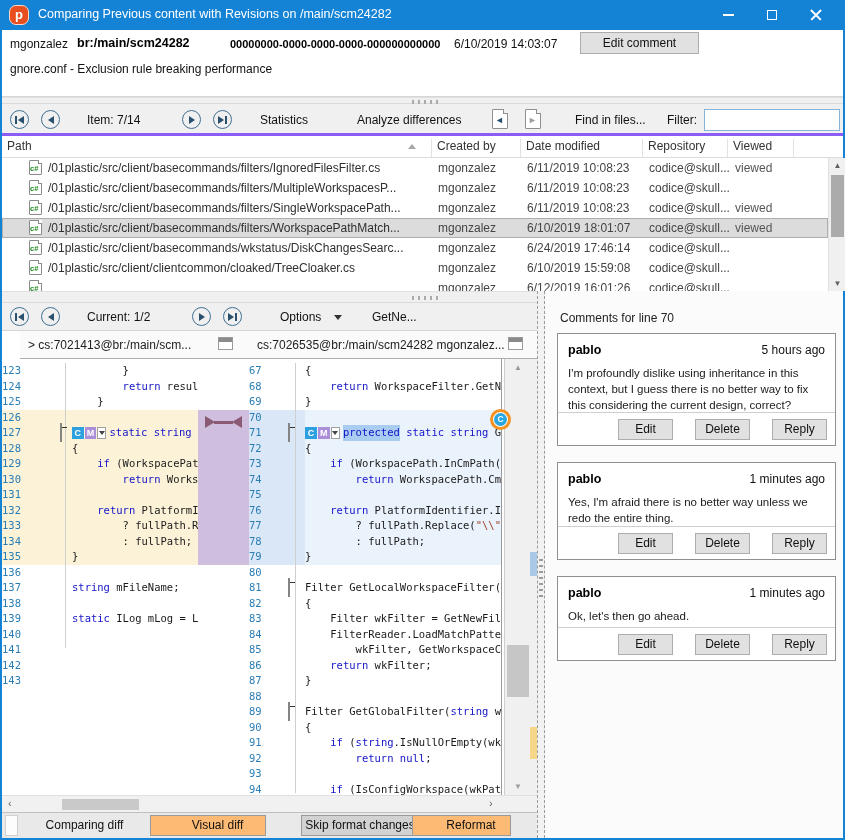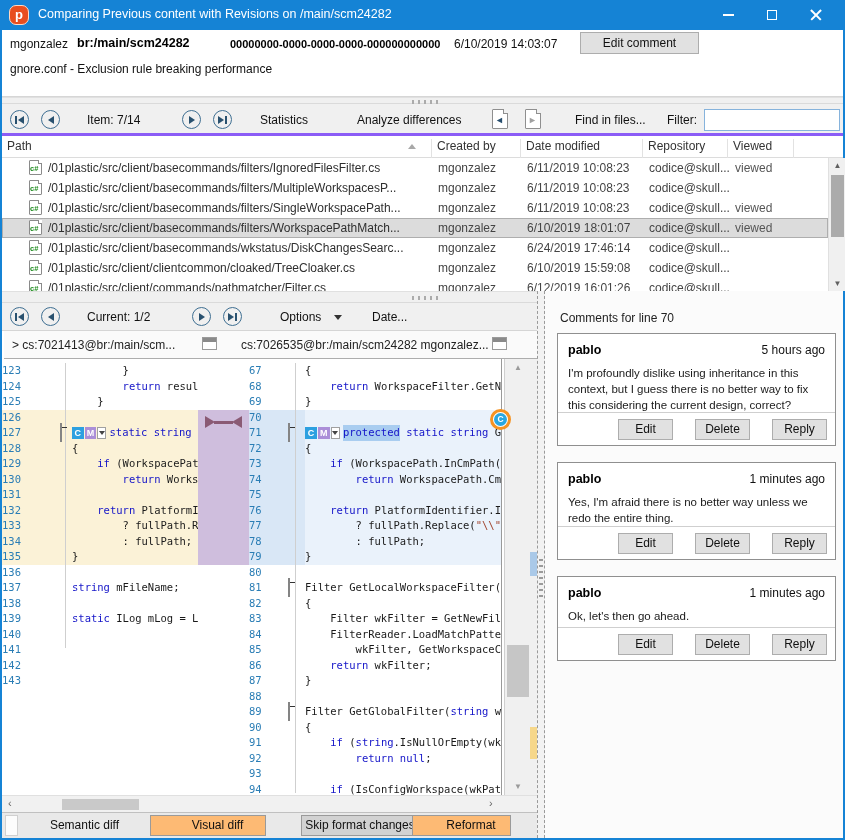--- a/index.html
+++ b/index.html
@@ -58,21 +58,21 @@
   .ficon .fold { position:absolute; right:-1px; top:-1px; width:4px; height:4px; background:#fff; border-left:1px solid #8a8a8a; border-bottom:1px solid #8a8a8a; }
   .ficon em { position:absolute; left:0px; top:3px; font-style:normal; font-weight:bold; font-size:7.5px; color:#1c8a1c; }
   .vscroll { position:absolute; left:828px; top:158px; width:17px; height:133px; background:#f0f0f0; border-left:1px solid #e0e0e0; }
   .sarrow { position:absolute; left:0; width:17px; height:15px; color:#606060; font-size:8px; text-align:center; line-height:15px; }
   .vthumb { position:absolute; left:2px; width:13px; background:#ababab; }
 
   
   .diffbar { position:absolute; left:2px; top:303px; width:535px; height:28px; background:#f0f0f0; border-bottom:1px solid #d5d5d5; }
   .navc2 { top:4px; }
   .caret-down { display:inline-block; width:0; height:0; border-left:4px solid transparent; border-right:4px solid transparent; border-top:5px solid #333; }
-  .dheader { position:absolute; left:4px; top:331px; width:535px; height:28px; background:#fafafa; border-bottom:1px solid #adadad; font-size:12px; color:#222; }
+  .dheader { position:absolute; left:20px; top:331px; width:535px; height:28px; background:#fafafa; border-bottom:1px solid #adadad; font-size:12px; color:#222; }
   .dh-text { position:absolute; top:7px; white-space:nowrap; }
   .winicon { position:absolute; top:6px; width:15px; height:13px; background:#fff; border:1px solid #9a9a9a; }
   .winicon i { position:absolute; left:0; top:0; width:100%; height:4px; background:#8a8a8a; }
 
   .codearea { position:absolute; left:2px; top:359px; width:535px; height:436px; background:#fff; overflow:hidden; }
   .col { position:absolute; top:0; height:436px; overflow:hidden; padding-top:4px; }
   .lgutter { left:0; width:57px; }
   .lfold { left:57px; width:13px; }
   .lcode { left:70px; width:126px; }
   .rgutter { left:247px; width:38px; }
@@ -280,21 +280,20 @@
         <span class="fcell" style="left: 436px; width: 85px; color: rgb(68, 68, 68);">mgonzalez</span>
         <span class="fcell" style="left: 525px; width: 115px; color: rgb(68, 68, 68);">6/10/2019 15:59:08</span>
         <span class="fcell" style="left: 647px; width: 80px; color: rgb(68, 68, 68);">codice@skull...</span>
         <span class="fcell" style="left: 733px; width: 58px; color: rgb(85, 85, 85);"></span>
       </div>
       <div class="frow">
         <span class="ficon">
           <span class="fold"></span>
           <em>c#</em>
         </span>
-        <span class="fcell" style="left: 46px; width: 380px; color: rgb(47, 47, 47);">/01plastic/src/client/commands/pathmatcher/Filter.cs</span>
         <span class="fcell" style="left: 436px; width: 85px; color: rgb(68, 68, 68);">mgonzalez</span>
         <span class="fcell" style="left: 525px; width: 115px; color: rgb(68, 68, 68);">6/12/2019 16:01:26</span>
         <span class="fcell" style="left: 647px; width: 80px; color: rgb(68, 68, 68);">codice@skull...</span>
         <span class="fcell" style="left: 733px; width: 58px; color: rgb(85, 85, 85);"></span>
       </div>
     </div>
   <div class="vscroll">
     <span class="sarrow" style="top:0;">▲</span>
     <div class="vthumb" style="top:17px;height:62px;"></div>
     <span class="sarrow" style="bottom:0;">▼</span>
@@ -315,21 +314,21 @@
     <span class="tb-label" style="left:85px;top:7px;">Current: 1/2</span>
     <div class="navc navc2" style="left:190px;">
         <span class="tri tri-r"></span>
       </div>
     <div class="navc navc2" style="left:221px;">
         <span class="tri tri-r"></span>
         <span class="navbar-el"></span>
       </div>
     <span class="tb-label" style="left:278px;top:7px;">Options</span>
     <span class="caret-down" style="position:absolute;left:332px;top:12px;"></span>
-    <span class="tb-label" style="left:370px;top:7px;">Date...</span>
+    <span class="tb-label" style="left:370px;top:7px;">GetNe...</span>
   </div>
 
   <div class="dheader">
     <span class="dh-text" style="left:8px;">&gt; cs:7021413@br:/main/scm...</span>
     <div class="winicon" style="left:198px;">
         <i></i>
       </div>
     <span class="dh-text" style="left:237px;">cs:7026535@br:/main/scm24282 mgonzalez...</span>
     <div class="winicon" style="left:488px;">
         <i></i>
@@ -517,21 +516,21 @@
   </div>
 
   <div class="hscroll2">
     <span class="harr" style="left:6px;">‹</span>
     <div class="hthumb"></div>
     <span class="harr" style="left:487px;">›</span>
   </div>
 
   <div class="bbar">
     <div class="corner"></div>
-    <button class="bb-btn bb-flat" style="left:20px;width:125px;">Semantic diff</button>
+    <button class="bb-btn bb-flat" style="left:20px;width:125px;">Comparing diff</button>
     <button class="btn bb-btn bb-raised" style="left:148px;width:116px;">Visual diff</button>
     <button class="bb-btn bb-pressed" style="left:256px;width:118px;margin-left:43px;">Skip format changes</button>
     <button class="btn bb-btn bb-raised" style="left:410px;width:99px;">Reformat</button>
   </div>
 
   <div class="vsplit">
       <div class="grip-v"></div>
     </div>
 
   <div class="comments">

